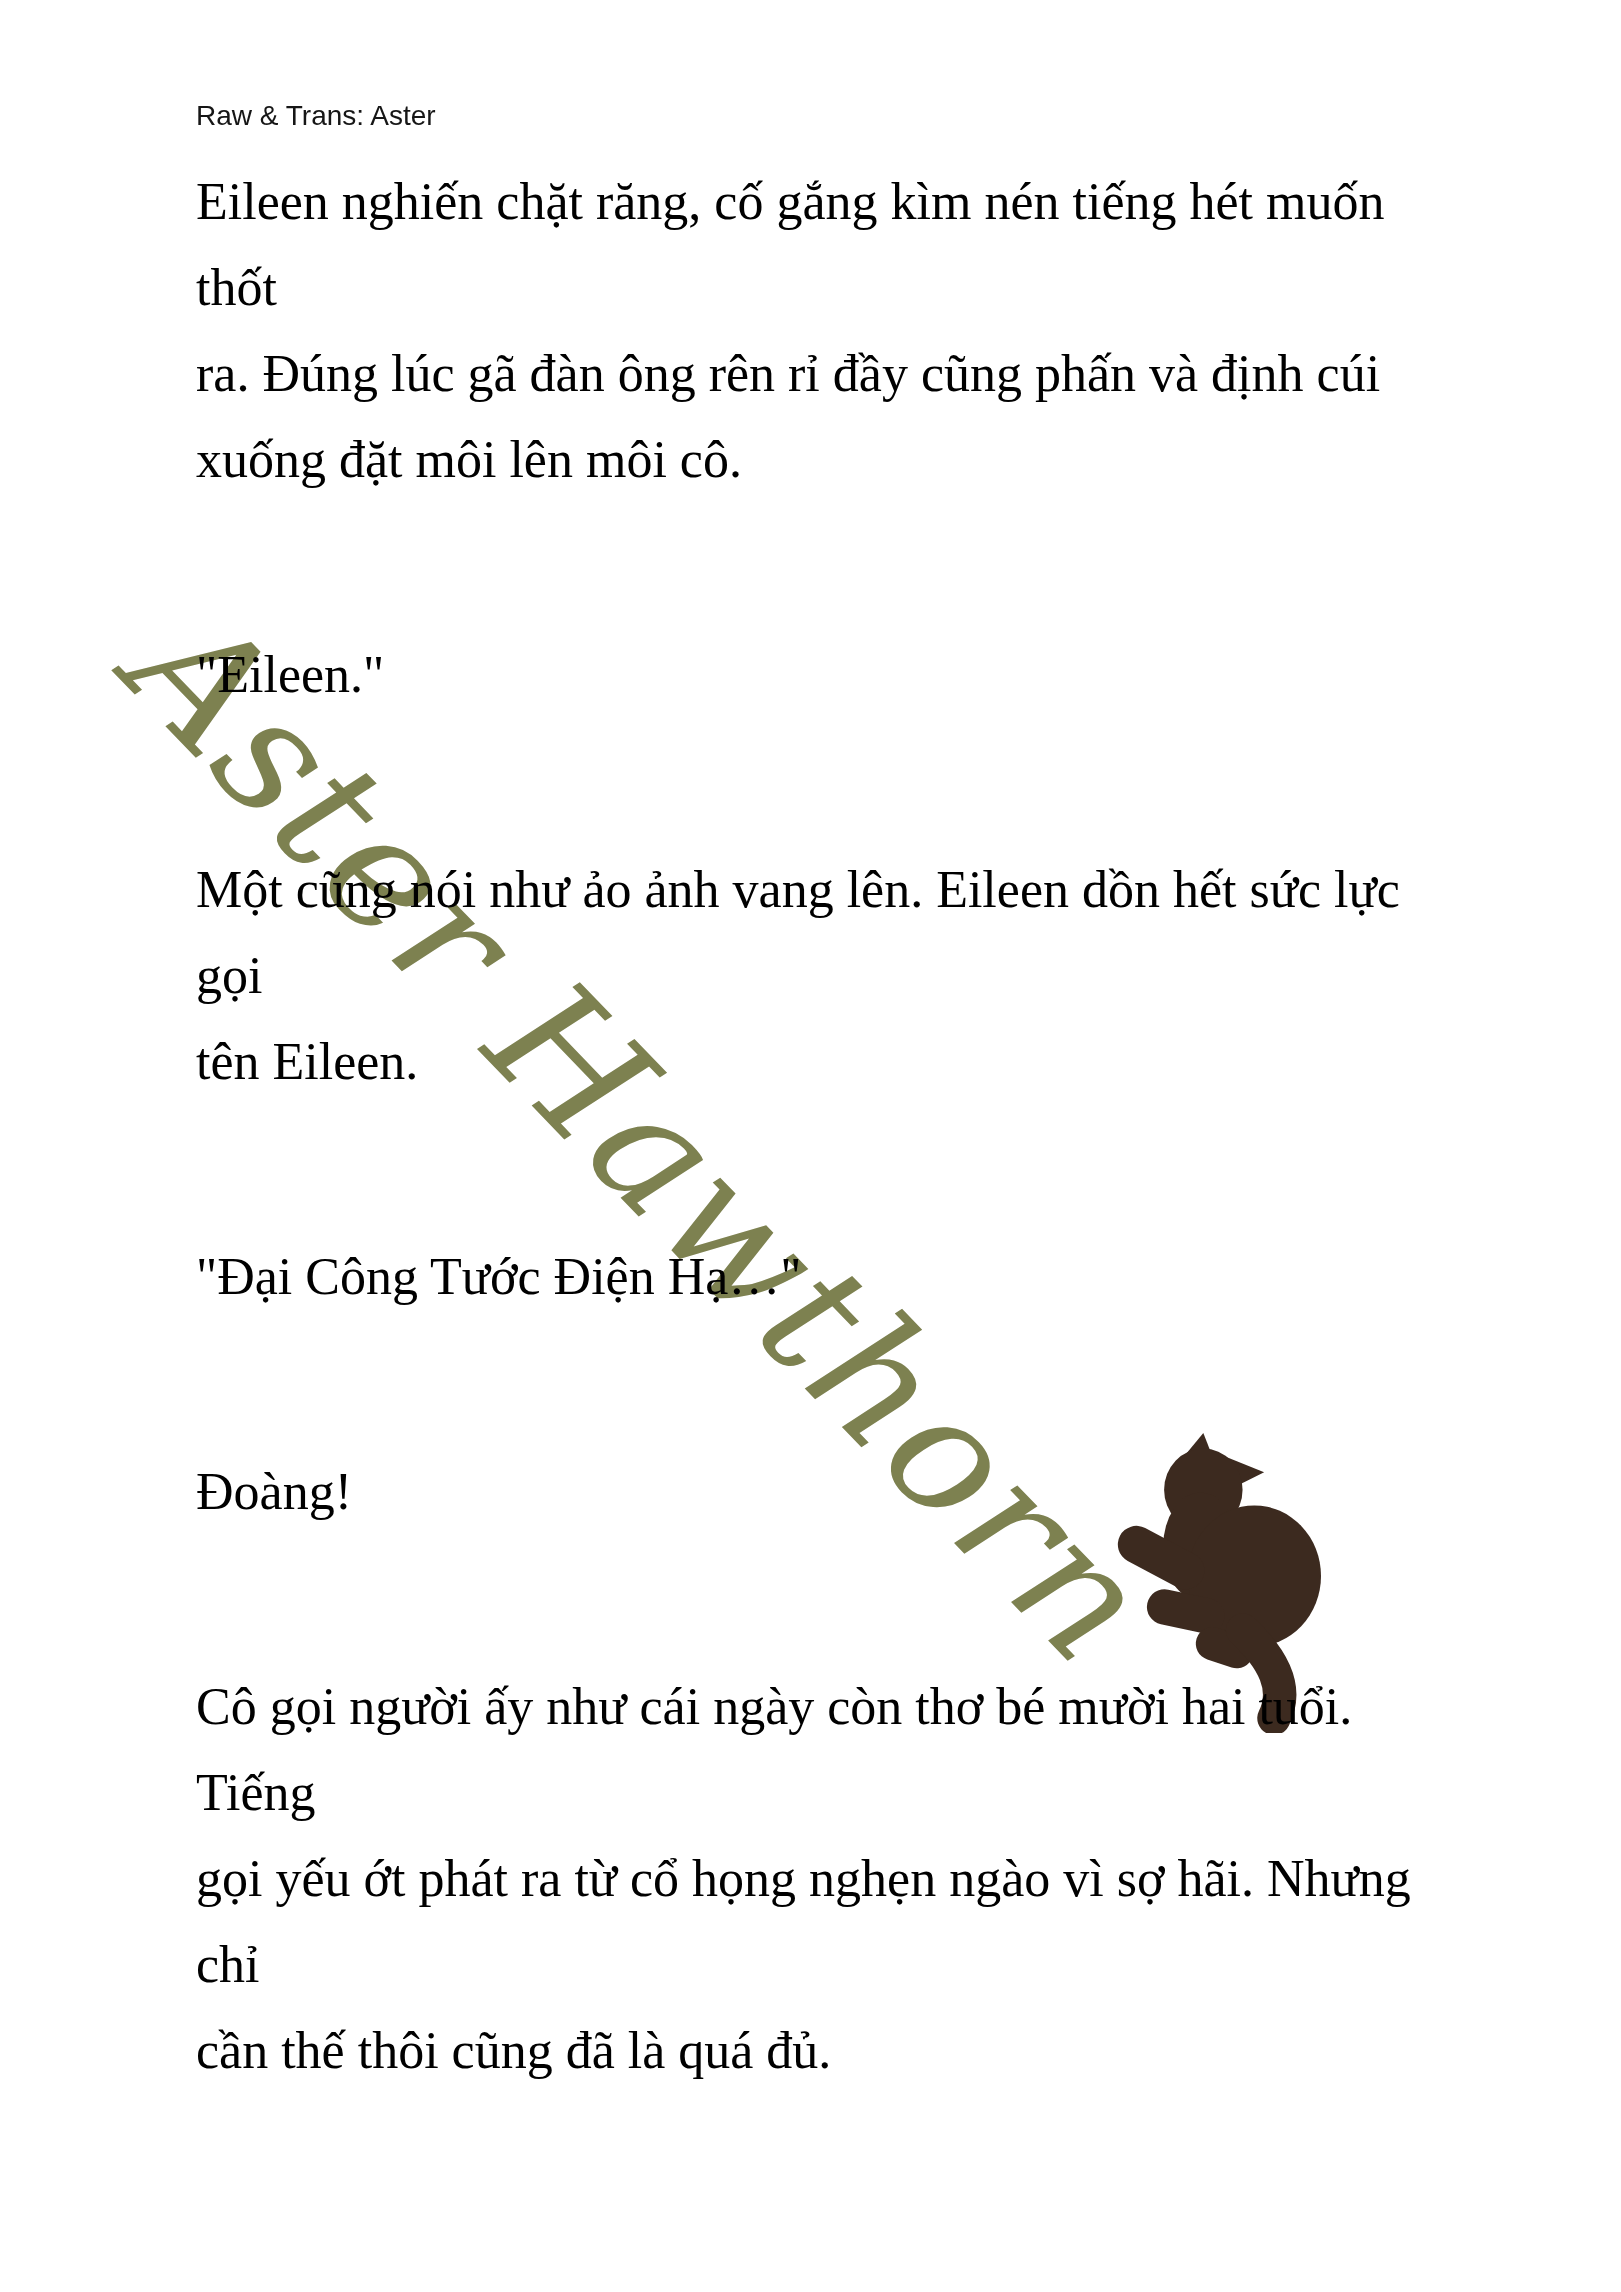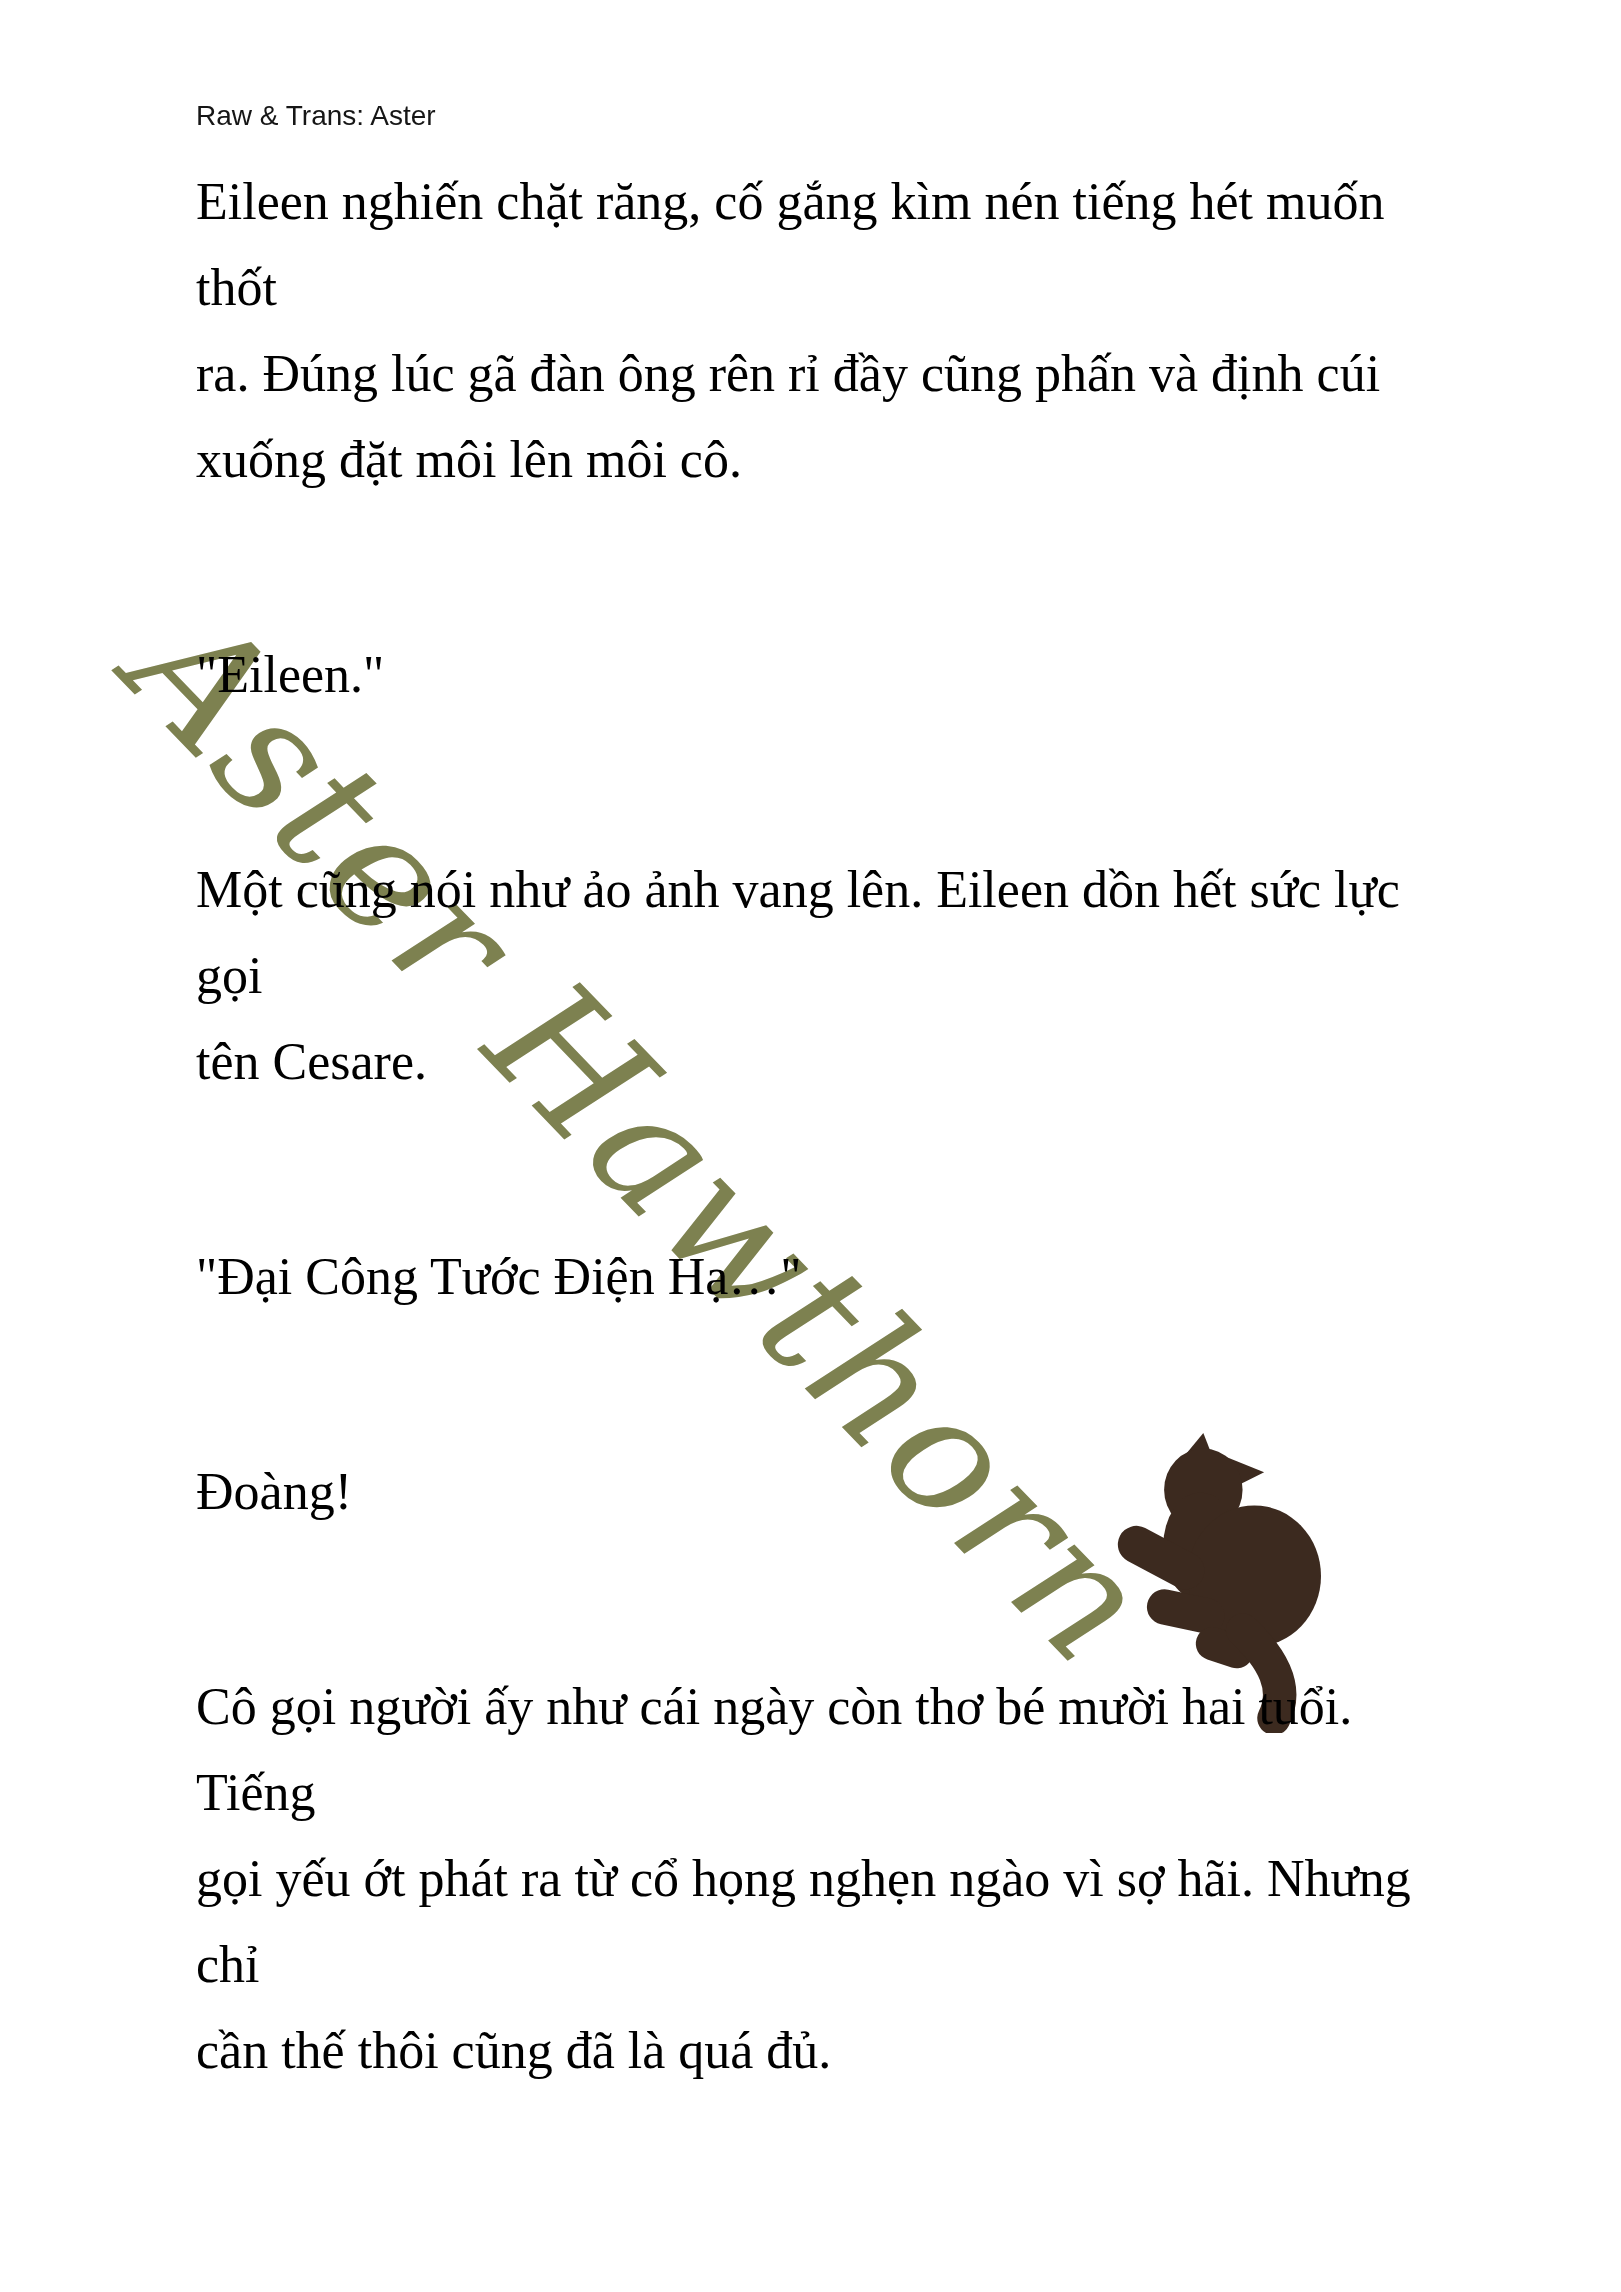--- a/index.html
+++ b/index.html
@@ -92,21 +92,21 @@
       <p>
         <span style="display:block">Eileen nghiến chặt răng, cố gắng kìm nén tiếng hét muốn thốt</span>
         <span style="display:block">ra. Đúng lúc gã đàn ông rên rỉ đầy cũng phấn và định cúi</span>
         <span style="display:block">xuống đặt môi lên môi cô.</span>
       </p>
       <p>
         <span style="display:block">"Eileen."</span>
       </p>
       <p>
         <span style="display:block">Một cũng nói như ảo ảnh vang lên. Eileen dồn hết sức lực gọi</span>
-        <span style="display:block">tên Cesare.</span>
+        <span style="display:block">tên Eileen.</span>
       </p>
       <p>
         <span style="display:block">"Đại Công Tước Điện Hạ…"</span>
       </p>
       <p>
         <span style="display:block">Đoàng!</span>
       </p>
       <p>
         <span style="display:block">Cô gọi người ấy như cái ngày còn thơ bé mười hai tuổi. Tiếng</span>
         <span style="display:block">gọi yếu ớt phát ra từ cổ họng nghẹn ngào vì sợ hãi. Nhưng chỉ</span>

